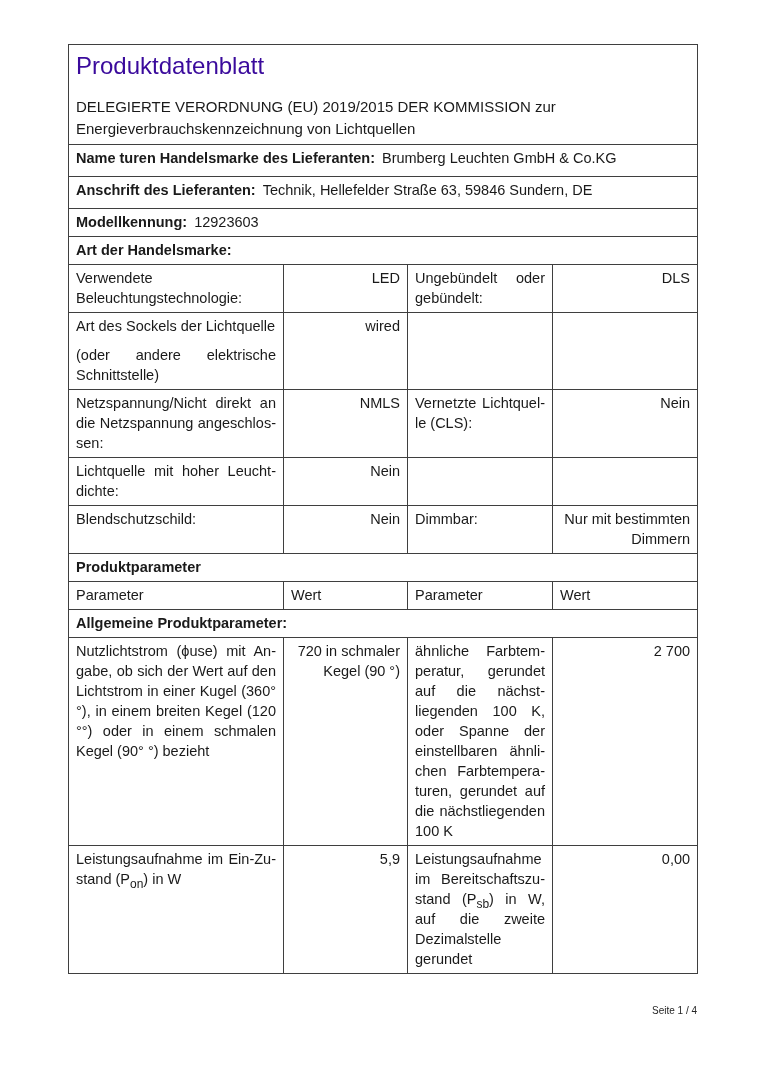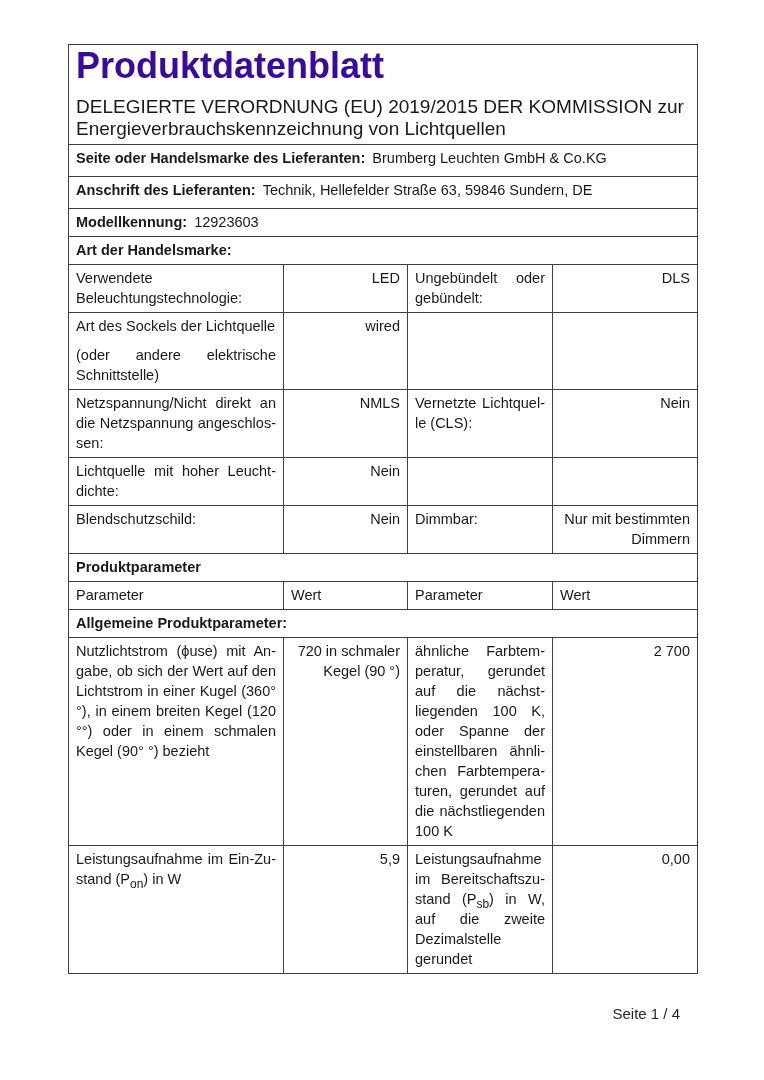--- a/index.html
+++ b/index.html
@@ -17,39 +17,39 @@
     border: 1px solid #3f3f3f;
     vertical-align: top;
     padding: 3px 7px 4px 7px;
     font-size: 14.5px;
     line-height: 20px;
     overflow: hidden;
   }
   td.title-cell { padding: 6px 10px 10px 7px; }
   .doc-title {
     margin: 0 0 12px 0;
-    font-size: 36px;
+    font-size: 24px;
     line-height: 36px;
-    font-weight: bold;
+    font-weight: normal;
     color: #3a0a9c;
     letter-spacing: 0px;
   }
-  .doc-sub { font-size: 19px; line-height: 22px; font-weight: normal; }
+  .doc-sub { font-size: 15px; line-height: 22px; font-weight: normal; }
   .info-label { font-weight: bold; margin-right: 7px; }
   td.param { text-align: justify; }
   td.val   { text-align: right; }
   td.section-row { text-align: left; font-weight: bold; }
   td.colhead { text-align: left; }
   .para2 { margin-top: 9px; }
   sub { font-size: 12px; line-height: 0; }
   .page-footer {
     position: absolute;
     top: 1005px;
-    right: 84px;
-    font-size: 15px;
+    right: 67px;
+    font-size: 10px;
     color: #262626;
   }
 </style>
 </head>
 <body>
 
 <div class="doc">
   <table class="sheet">
     <colgroup>
       <col style="width:215px">
@@ -62,21 +62,21 @@
         <tr style="height:91px">
       <td colspan="4" class="title-cell">
         <h1 class="doc-title">Produktdatenblatt</h1>
         <div class="doc-sub">DELEGIERTE VERORDNUNG (EU) 2019/2015 DER KOMMISSION zur</div>
         <div class="doc-sub">Energieverbrauchskennzeichnung von Lichtquellen</div>
       </td>
     </tr>
 
     <tr style="height:32px">
       <td colspan="4">
-        <span class="info-label">Seite oder Handelsmarke des Lieferanten:</span><span>Brumberg Leuchten GmbH &amp; Co.KG</span>
+        <span class="info-label">Name turen Handelsmarke des Lieferanten:</span><span>Brumberg Leuchten GmbH &amp; Co.KG</span>
       </td>
     </tr>
     <tr style="height:32px">
       <td colspan="4">
         <span class="info-label">Anschrift des Lieferanten:</span><span>Technik, Hellefelder Straße 63, 59846 Sundern, DE</span>
       </td>
     </tr>
     <tr style="height:26px">
       <td colspan="4">
         <span class="info-label">Modellkennung:</span><span>12923603</span>

